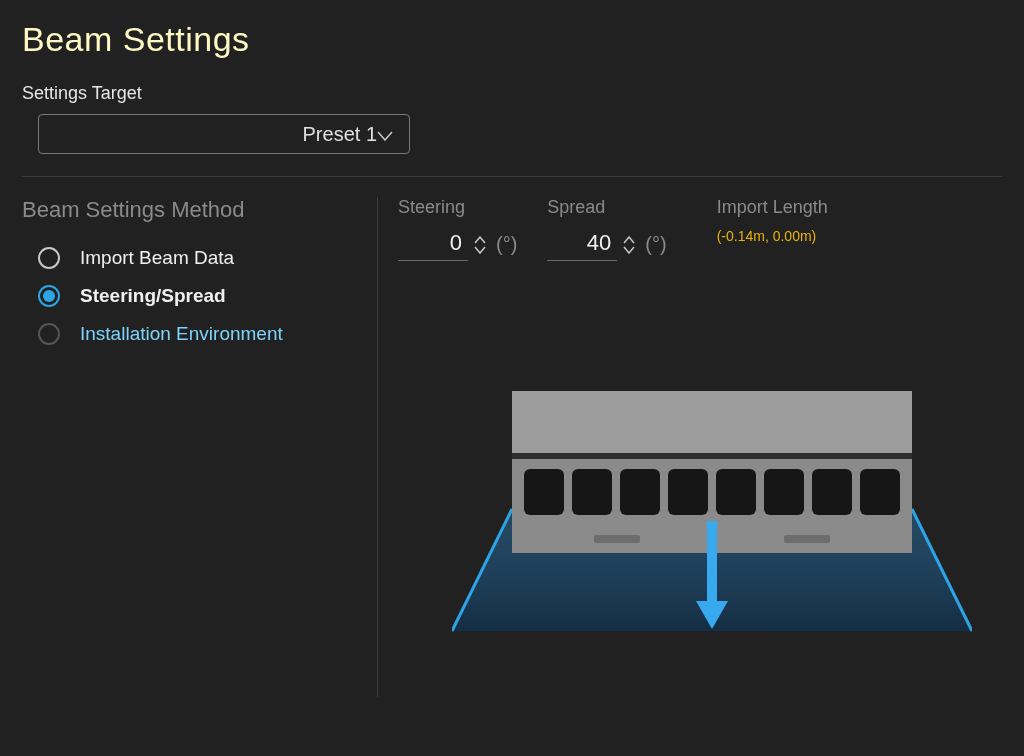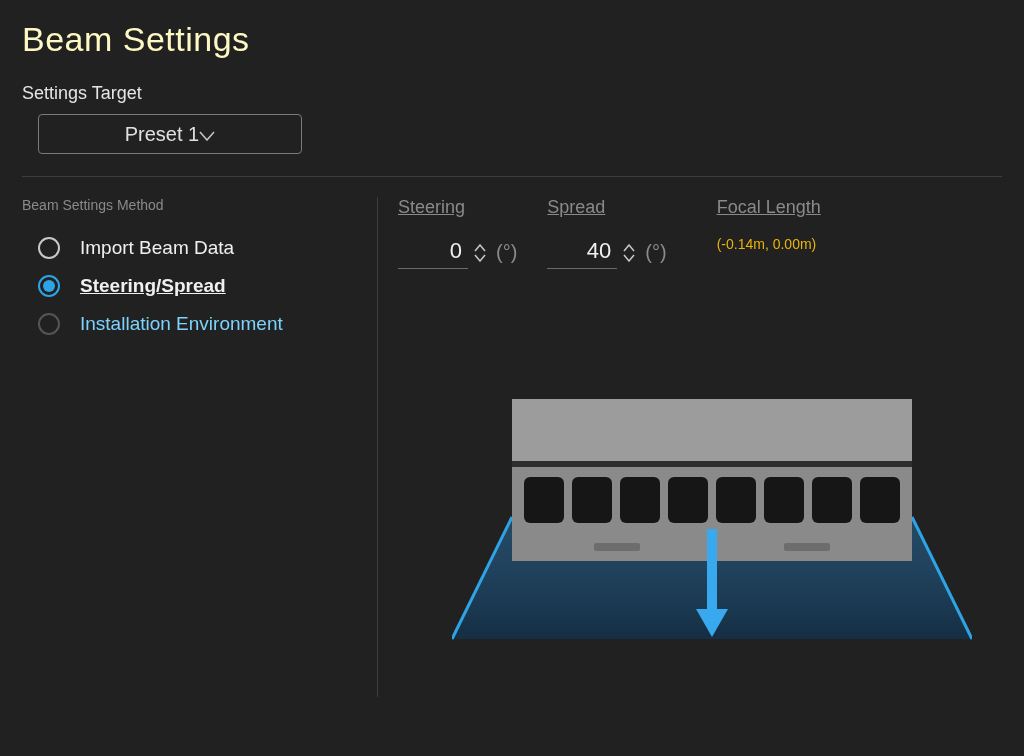--- a/index.html
+++ b/index.html
@@ -17,27 +17,27 @@
     margin-bottom: 24px;
     letter-spacing: 0.5px;
   }
   .label {
     font-size: 18px;
     color: #e5e5e5;
     font-weight: 400;
     margin-bottom: 10px;
   }
   .select {
-    width: 264px;
+    width: 372px;
     height: 40px;
     border: 1px solid #7a7a7a;
     border-radius: 4px;
     display: flex;
     align-items: center;
-    justify-content: center;
+    justify-content: flex-end;
     padding: 0 16px;
     color: #e0e0e0;
     font-size: 20px;
     cursor: pointer;
     margin-left: 16px;
   }
   .chev-down { width: 16px; height: 10px; }
   .hr {
     border: none;
     border-top: 1px solid #3d3d3d;
@@ -48,35 +48,35 @@
     display: flex;
     margin-top: 20px;
   }
   .left-col {
     width: 356px;
     border-right: 1px solid #3d3d3d;
     padding-right: 20px;
     min-height: 500px;
   }
   .method-label {
-    font-size: 14px;
+    font-size: 22px;
     color: #8a8a8a;
     margin-bottom: 16px;
   }
   .radio-item {
     display: flex;
     align-items: center;
     gap: 20px;
     padding: 8px 0 8px 16px;
     font-size: 19px;
     color: #f0f0f0;
     cursor: pointer;
   }
   .radio-item.disabled { color: #7dd3fc; cursor: default; }
-  .radio-item.selected { font-weight: 600; text-decoration: underline; }
+  .radio-item.selected { font-weight: 600; }
   .radio-ring {
     width: 22px; height: 22px;
     border: 2px solid #c8c8c8;
     border-radius: 50%;
     display: flex; align-items: center; justify-content: center;
     flex-shrink: 0;
   }
   .radio-item.disabled .radio-ring { border-color: #555; }
   .radio-item.selected .radio-ring { border-color: #2ea3e6; }
   .radio-dot {
@@ -91,22 +91,21 @@
   }
   .param-row {
     display: flex;
     gap: 30px;
     align-items: flex-start;
   }
   .param-block { display: flex; flex-direction: column; }
   .param-label {
     font-size: 18px;
     color: #8a8a8a;
-    margin-bottom: 18px;
-    text-decoration: underline;
+    margin-bottom: 10px;
   }
   .num-row { display: flex; align-items: center; gap: 6px; }
   .num-field {
     border: none;
     border-bottom: 1px solid #6a6a6a;
     background: transparent;
     color: #f0f0f0;
     font-size: 22px;
     width: 70px;
     text-align: right;
@@ -195,21 +194,21 @@
                 </svg>
               <svg viewBox="0 0 12 8">
                   <polyline points="1,1 6,7 11,1" fill="none" stroke="#c8c8c8" stroke-width="1.5"></polyline>
                 </svg>
             </span>
             <span class="unit">(°)</span>
           </div>
         </div>
 
         <div class="param-block focal-block">
-          <div class="param-label">Focal Length</div>
+          <div class="param-label">Import Length</div>
           <div class="focal-value">(-0.14m, 0.00m)</div>
         </div>
       </div>
 
       <div class="viz-wrap">
         <svg viewBox="0 0 520 260" width="520" height="260">
 
           <defs>
             <linearGradient id="beamGrad" x1="0" y1="0" x2="0" y2="1">
               <stop offset="0%" stop-color="#2a6a9a" stop-opacity="0.55"></stop>

